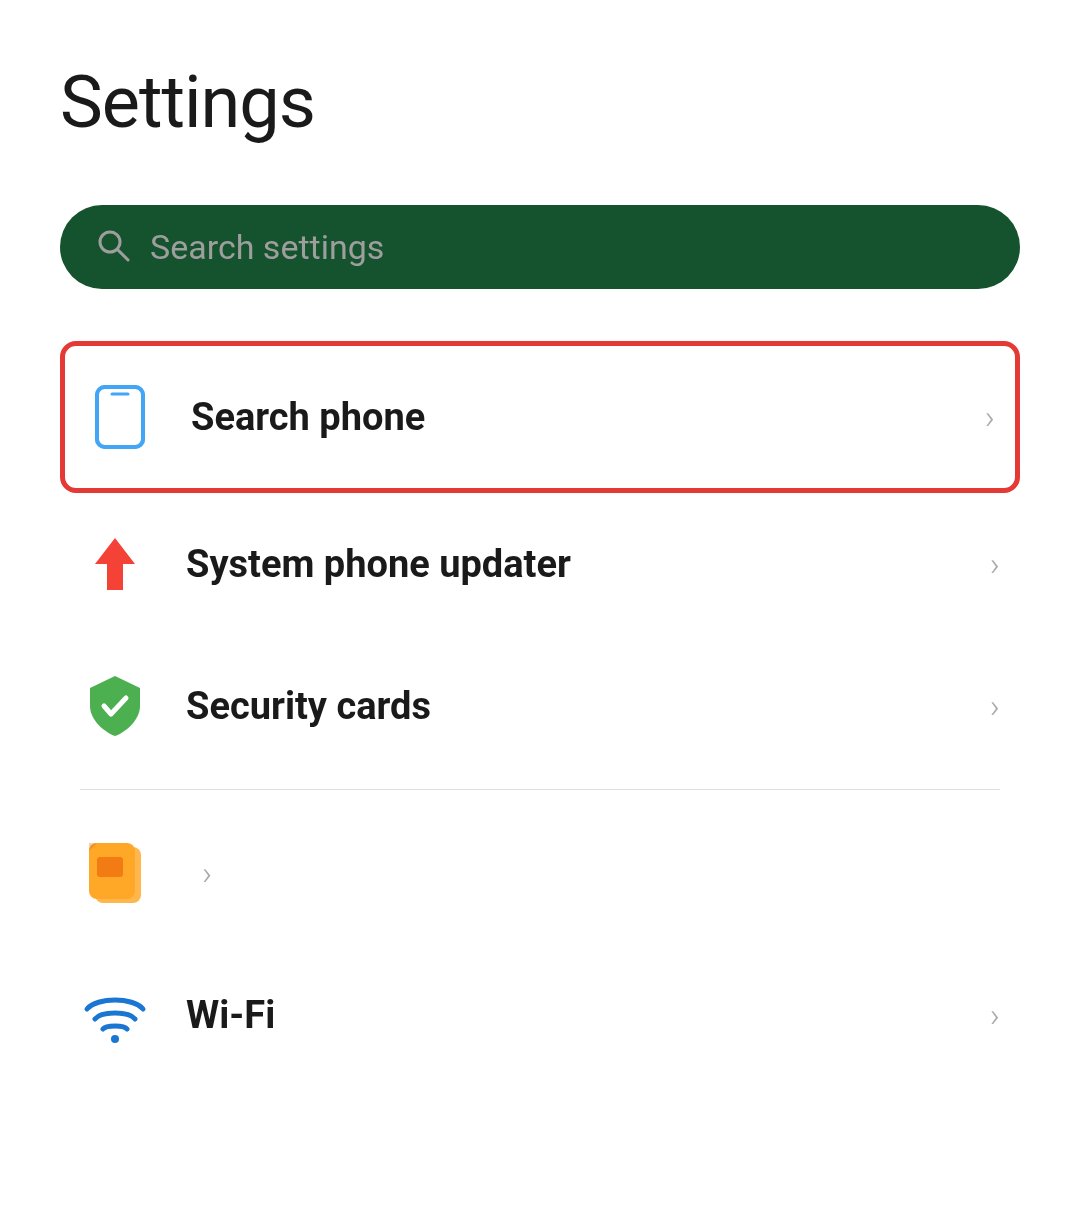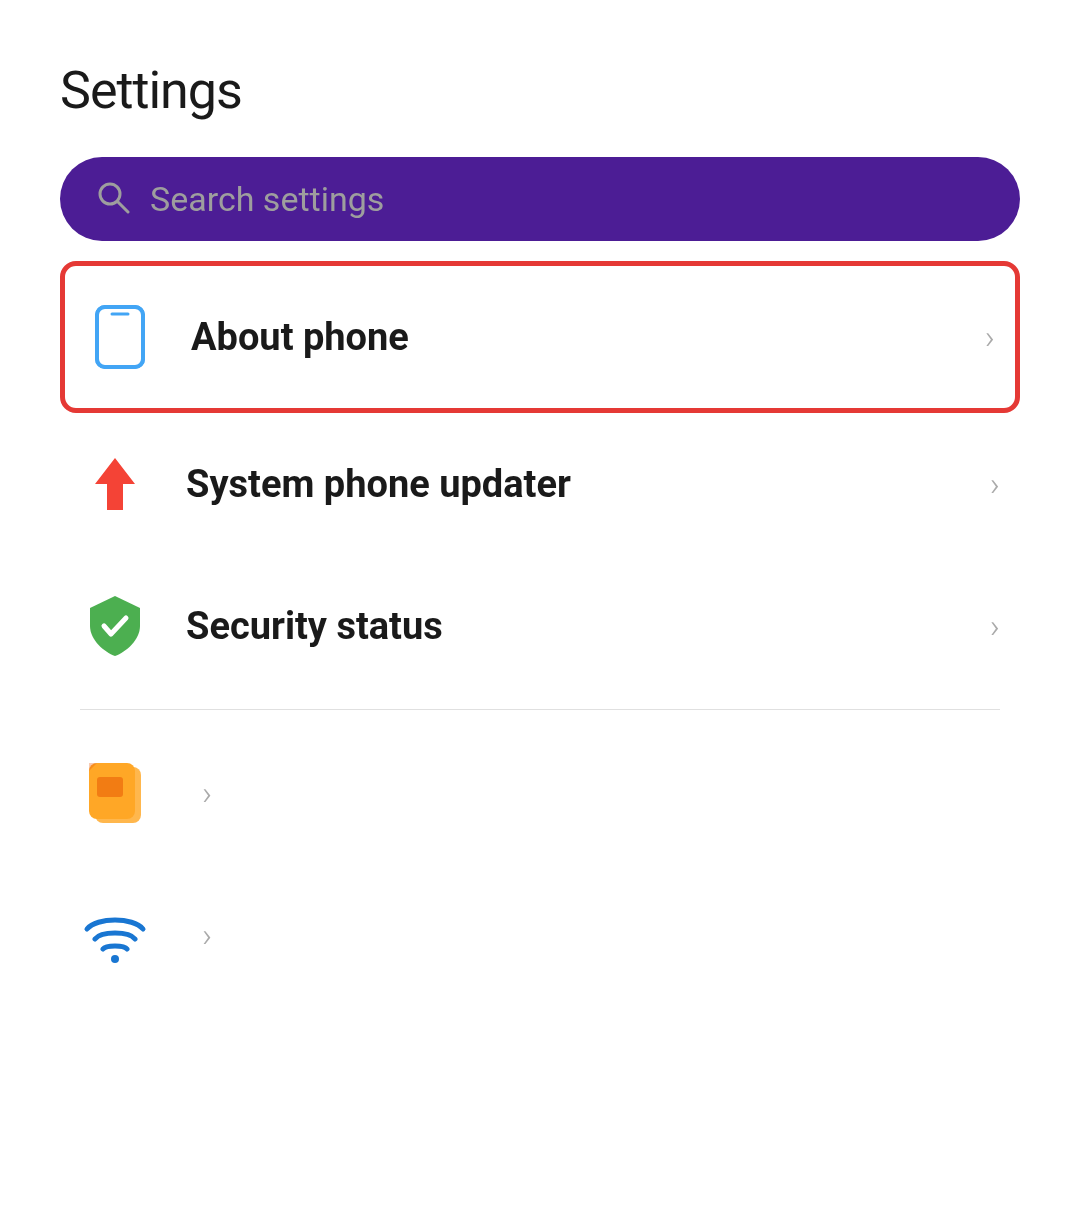--- a/index.html
+++ b/index.html
@@ -10,34 +10,34 @@
 
     body {
       background: #ffffff;
       font-family: -apple-system, BlinkMacSystemFont, 'Roboto', 'Segoe UI', sans-serif;
       width: 1080px;
       min-height: 1221px;
       padding: 60px 60px 60px 60px;
     }
 
     .page-title {
-      font-size: 52px;
+      font-size: 72px;
       font-weight: 400;
       color: #1a1a1a;
-      margin-bottom: 36px;
+      margin-bottom: 60px;
       letter-spacing: -1px;
     }
 
     .search-bar {
-      background: #4c1d95;
+      background: #14532d;
       border-radius: 50px;
       display: flex;
       align-items: center;
       padding: 22px 36px;
-      margin-bottom: 20px;
+      margin-bottom: 52px;
       gap: 20px;
     }
 
     .search-icon-wrap {
       color: #9e9e9e;
       font-size: 32px;
       line-height: 1;
     }
 
     .search-placeholder {
@@ -115,42 +115,42 @@
 
   <div class="settings-item highlighted">
     <div class="item-icon">
       <svg width="52" height="66" viewBox="0 0 52 66" fill="none">
         <rect x="3" y="3" width="46" height="60" rx="8" stroke="#42a5f5" stroke-width="4" fill="none"></rect>
         <rect x="3" y="3" width="46" height="60" rx="8" fill="white"></rect>
         <rect x="3" y="3" width="46" height="60" rx="8" stroke="#42a5f5" stroke-width="4" fill="none"></rect>
         <line x1="18" y1="10" x2="34" y2="10" stroke="#42a5f5" stroke-width="3" stroke-linecap="round"></line>
       </svg>
     </div>
-    <span class="item-label">About phone</span>
+    <span class="item-label">Search phone</span>
     <span class="chevron">›</span>
   </div>
 
   <div class="settings-item">
     <div class="item-icon">
       <svg width="52" height="60" viewBox="0 0 52 60" fill="none">
         <polygon points="26,4 46,30 34,30 34,56 18,56 18,30 6,30" fill="#f44336"></polygon>
       </svg>
     </div>
     <span class="item-label">System phone updater</span>
     <span class="chevron">›</span>
   </div>
 
   <div class="settings-item">
     <div class="item-icon">
       <svg width="58" height="64" viewBox="0 0 58 64" fill="none">
         <path d="M29 2 L54 14 L54 32 C54 46 40 58 29 62 C18 58 4 46 4 32 L4 14 Z" fill="#4caf50"></path>
         <polyline points="18,32 25,40 40,24" stroke="white" stroke-width="5" stroke-linecap="round" stroke-linejoin="round" fill="none"></polyline>
       </svg>
     </div>
-    <span class="item-label">Security status</span>
+    <span class="item-label">Security cards</span>
     <span class="chevron">›</span>
   </div>
 
   <div class="divider"></div>
 
   <div class="settings-item">
     <div class="item-icon">
       <svg width="60" height="68" viewBox="0 0 60 68" fill="none">
 
         <rect x="10" y="8" width="46" height="56" rx="8" fill="#ffb74d"></rect>
@@ -167,16 +167,17 @@
 
   <div class="settings-item">
     <div class="item-icon">
       <svg width="64" height="56" viewBox="0 0 64 56" fill="none">
         <path d="M4 22 C14 10 50 10 60 22" stroke="#1976d2" stroke-width="5" stroke-linecap="round" fill="none"></path>
         <path d="M12 32 C18 24 46 24 52 32" stroke="#1976d2" stroke-width="5" stroke-linecap="round" fill="none"></path>
         <path d="M20 42 C23 38 41 38 44 42" stroke="#1976d2" stroke-width="5" stroke-linecap="round" fill="none"></path>
         <circle cx="32" cy="52" r="4" fill="#1976d2"></circle>
       </svg>
     </div>
+    <span class="item-label">Wi-Fi</span>
     <span class="chevron">›</span>
   </div>
 
 </div>
 
 </body></html>

